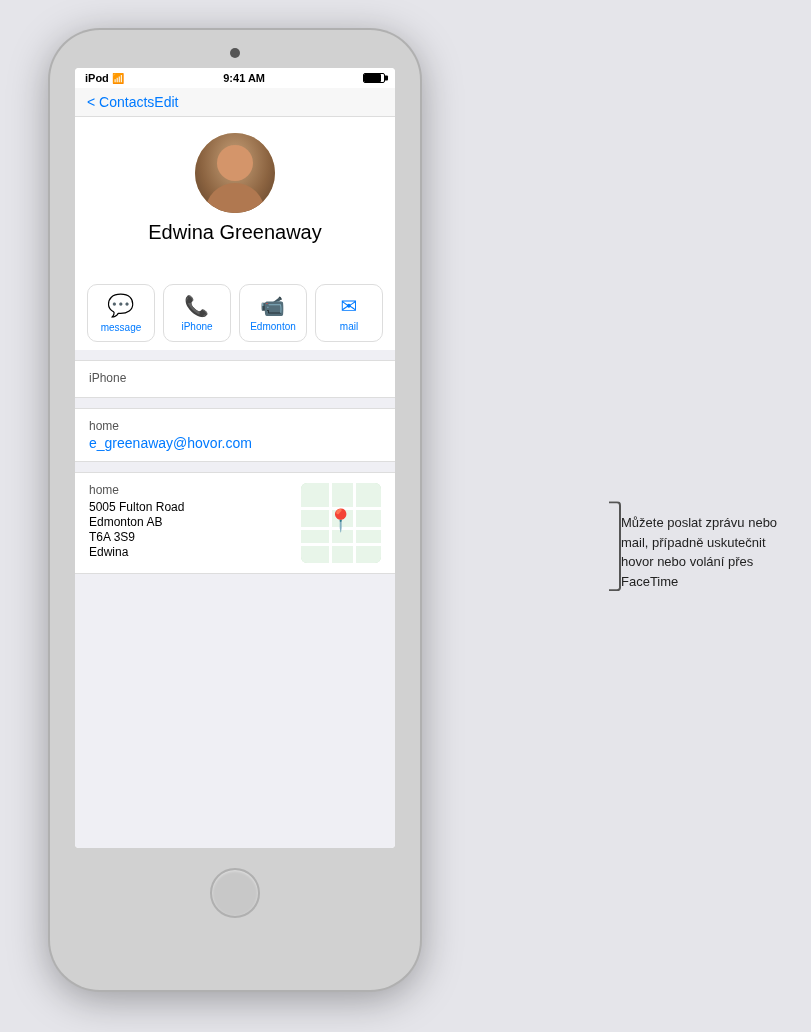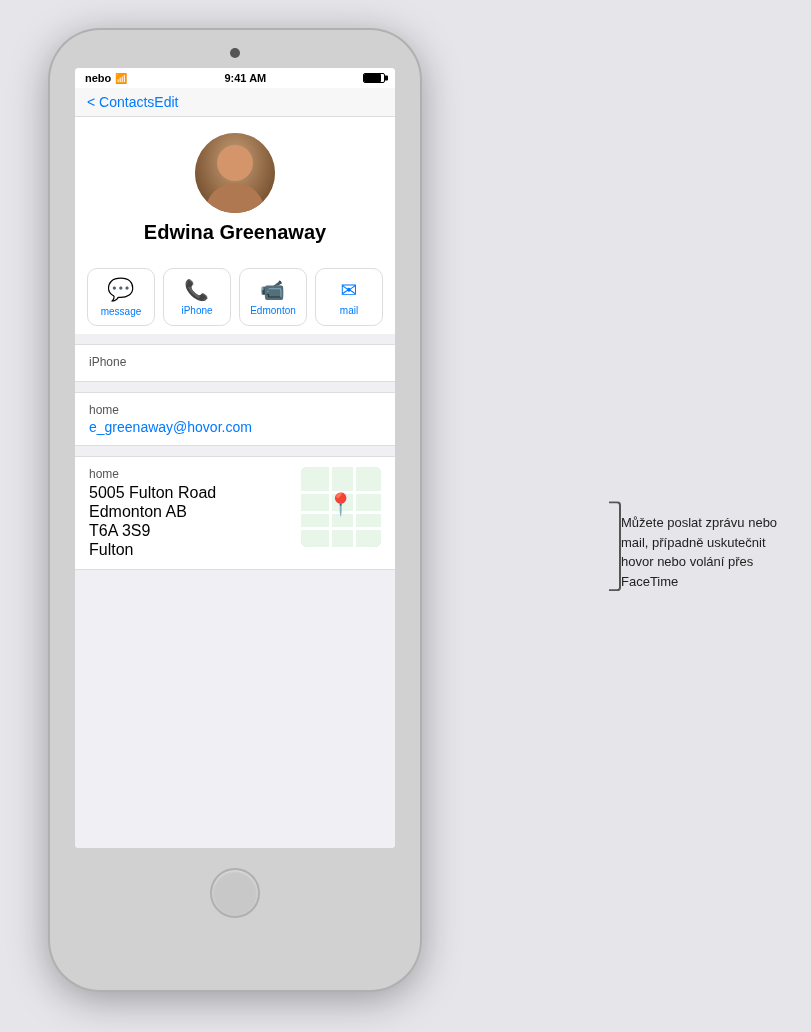--- a/index.html
+++ b/index.html
@@ -221,23 +221,23 @@
       bottom: 0;
       left: 50%;
       transform: translateX(-50%);
       width: 60px;
       height: 30px;
       background: #b07850;
       border-radius: 30px 30px 0 0;
     }
     .contact-name {
       font-size: 20px;
-      font-weight: 700;
+      font-weight: 400;
       color: #000;
-      margin-bottom: 4px;
+      margin-bottom: 20px;
     }
 
     
     .action-buttons {
       display: flex;
       gap: 8px;
       padding: 8px 10px;
       background: #fff;
       width: 100%;
       justify-content: center;
@@ -280,21 +280,21 @@
     .info-label {
       font-size: 12px;
       color: #555;
       margin-bottom: 2px;
     }
     .info-value {
       font-size: 14px;
       color: #007aff;
     }
     .info-value-dark {
-      font-size: 16px;
+      font-size: 12px;
       color: #000;
     }
 
     
     .address-section {
       background: #fff;
       width: 100%;
       margin-top: 10px;
       border-top: 0.5px solid #ddd;
       border-bottom: 0.5px solid #ddd;
@@ -376,21 +376,21 @@
 <div class="scene">
 
   <div class="device">
 
     <div class="front-camera"></div>
 
     <div class="screen">
 
       <div class="status-bar">
         <div class="status-left">
-          <span>nebo</span>
+          <span>iPod</span>
           <span class="wifi-icon">📶</span>
         </div>
         <div class="status-center">9:41 AM</div>
         <div class="status-right">
           <div class="battery-icon">
             <div class="battery-fill"></div>
           </div>
         </div>
       </div>
 
@@ -444,21 +444,21 @@
           <div class="info-label">home</div>
           <div class="info-value">e_greenaway@hovor.com</div>
         </div>
 
         <div class="address-section">
           <div class="address-text">
             <div class="info-label">home</div>
             <div class="info-value-dark">5005 Fulton Road</div>
             <div class="info-value-dark">Edmonton AB</div>
             <div class="info-value-dark">T6A 3S9</div>
-            <div class="info-value-dark">Fulton</div>
+            <div class="info-value-dark">Edwina</div>
           </div>
 
           <div class="map-thumbnail">
             <div class="map-bg">
 
               <div class="map-road-h" style="top: 30%;"></div>
               <div class="map-road-h" style="top: 55%;"></div>
               <div class="map-road-h" style="top: 75%;"></div>
 
               <div class="map-road-v" style="left: 35%;"></div>

